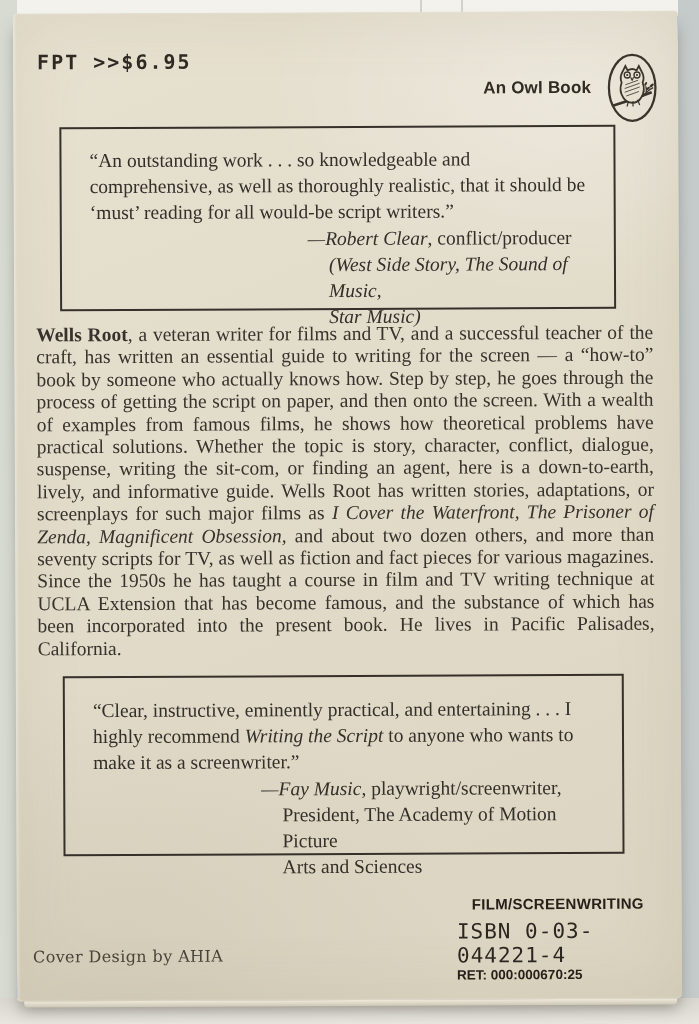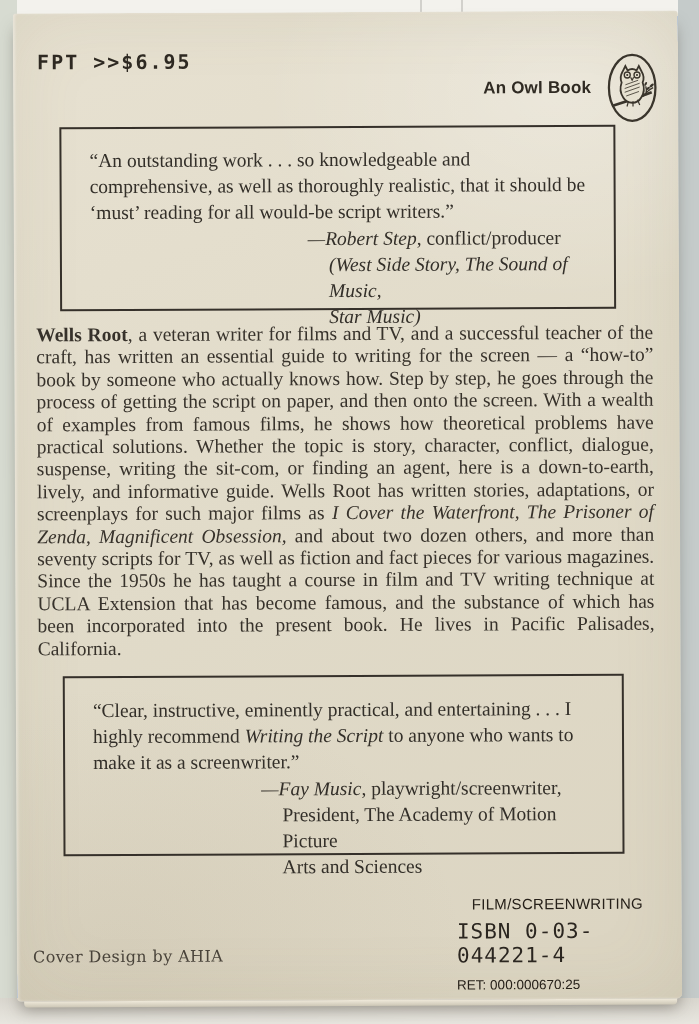--- a/index.html
+++ b/index.html
@@ -79,29 +79,29 @@
   .blurb {
     position:absolute; left:22px; top:311px; width:617px;
     font-size:19.5px; line-height:22.4px;
     text-align:justify; color:#37322b;
   }
 
   
   .footer-right { position:absolute; left:440px; top:884px; }
   .category-label {
     font-family:"Liberation Sans", sans-serif;
-    font-weight:400; font-size:15px; letter-spacing:.3px; color:#262019;padding-left:15px;
+    font-weight:700; font-size:15px; letter-spacing:.3px; color:#262019;padding-left:15px;
   }
   .isbn-number {
     font-family:"DejaVu Sans Mono", monospace;
     font-size:21px; letter-spacing:1px; color:#2b2620; margin-top:7px;
   }
   .ret-code {
     font-family:"Liberation Sans", sans-serif;
-    font-weight:400; font-size:13.5px; color:#262019; margin-top:10px;
+    font-weight:700; font-size:13.5px; color:#262019; 
   }
 
   
   .cover-credit {
     position:absolute; left:16px; top:934px;
     font-family:"DejaVu Serif", serif;
     font-size:16px; letter-spacing:.4px; color:#49433a;
   }
 </style>
 </head>
@@ -135,21 +135,21 @@
         <circle cx="46.5" cy="35" r="1.4" fill="#3a352c"></circle>
         <path d="M38 38 l2 4 2 -4" fill="none" stroke="#3a352c" stroke-width="1.6"></path>
         <path d="M31 48 l17 -6 M30 53 l20 -7 M30 58 l20 -7 M32 63 l17 -6" stroke="#3a352c" stroke-width="1.1"></path>
         <path d="M35 70 l-2 7 M41 70 l0 7 M47 68 l3 7" stroke="#3a352c" stroke-width="1.6"></path>
       </svg>
     </div>
 
     <div class="review-box box-top">
       <div>“An outstanding work . . . so knowledgeable and comprehensive, as well as thoroughly realistic, that it should be ‘must’ reading for all would-be script writers.”</div>
       <div class="attr-block attr-top">
-        <div><span style="font-style: italic;">—Robert Step</span><span>, conflict/producer</span></div>
+        <div><span style="font-style: italic;">—Robert Clear</span><span>, conflict/producer</span></div>
         <div class="attr-sub"><span style="font-style: italic;">(West Side Story, The Sound of Music,</span></div>
         <div class="attr-sub"><span style="font-style: italic;">Star Music)</span></div>
       </div>
     </div>
 
     <div class="blurb"><span style="font-weight: bold;">Wells Root</span><span>, a veteran writer for films and TV, and a successful teacher of the craft, has written an essential guide to writing for the screen — a “how-to” book by someone who actually knows how. Step by step, he goes through the process of getting the script on paper, and then onto the screen. With a wealth of examples from famous films, he shows how theoretical problems have practical solutions. Whether the topic is story, character, conflict, dialogue, suspense, writing the sit-com, or finding an agent, here is a down-to-earth, lively, and informative guide. Wells Root has written stories, adaptations, or screenplays for such major films as </span><span style="font-style: italic;">I Cover the Waterfront,</span><span> </span><span style="font-style: italic;">The Prisoner of Zenda, Magnificent Obsession,</span><span> and about two dozen others, and more than seventy scripts for TV, as well as fiction and fact pieces for various magazines. Since the 1950s he has taught a course in film and TV writing technique at UCLA Extension that has become famous, and the substance of which has been incorporated into the present book. He lives in Pacific Palisades, California.</span></div>
 
     <div class="review-box box-bottom">
       <div><span>“Clear, instructive, eminently practical, and entertaining . . . I highly recommend </span><span style="font-style: italic;">Writing the Script</span><span> to anyone who wants to make it as a screenwriter.”</span></div>
       <div class="attr-block attr-bottom">

